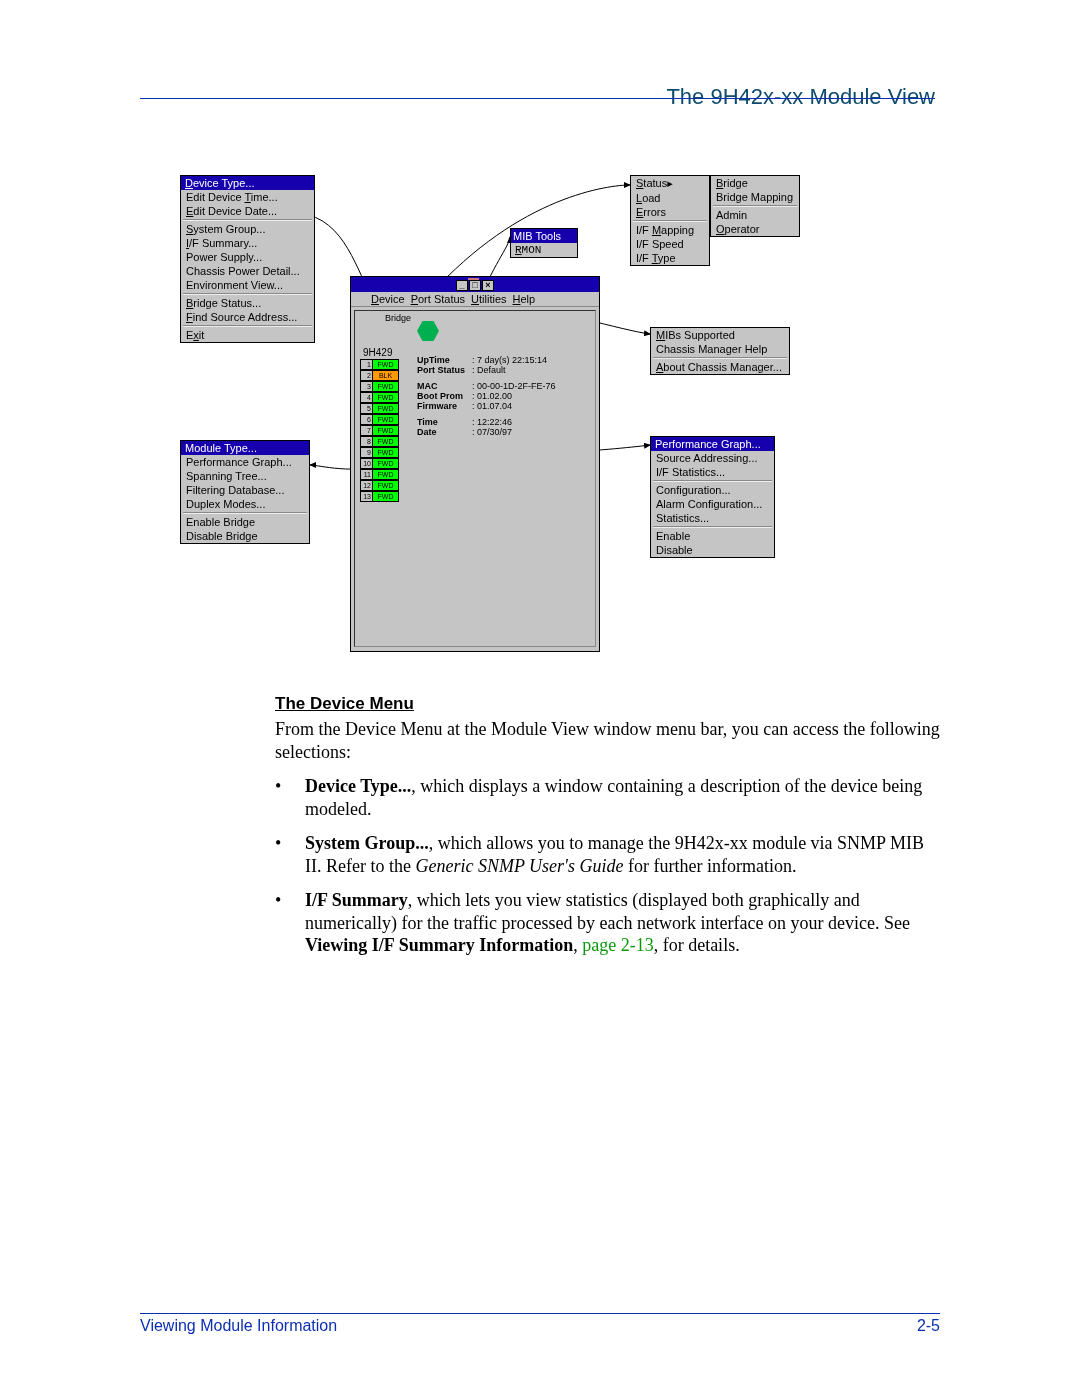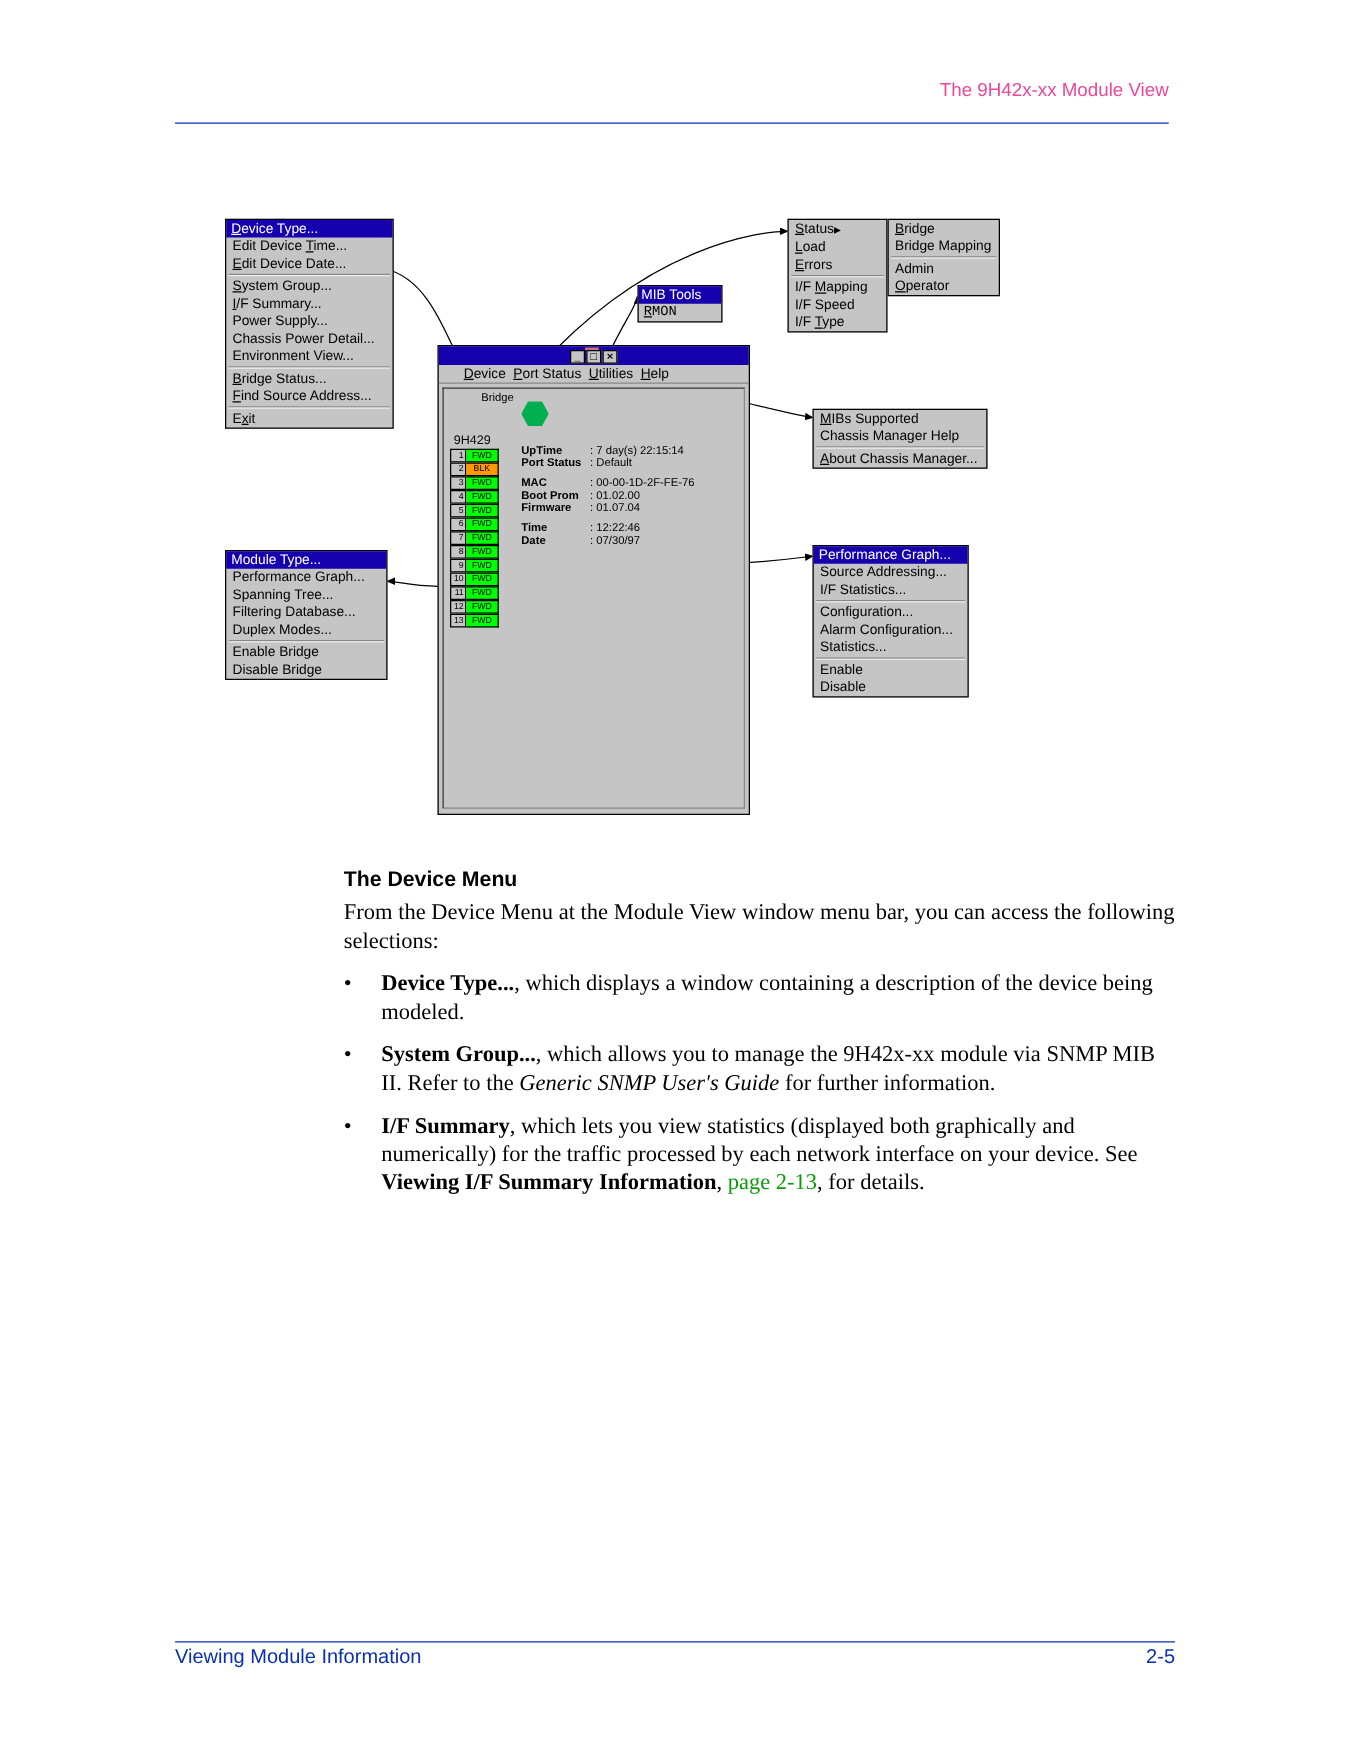--- a/index.html
+++ b/index.html
@@ -14,24 +14,24 @@
     position: relative;
   }
   .page {
     position: relative;
     width: 1080px;
     height: 1397px;
     padding: 80px 140px 60px 170px;
   }
   .header-right {
     position: absolute;
-    top: 64px;
+    top: 84px;
     right: 145px;
-    color: #ec4899;
-    font-size: 15px;
+    color: #0c4a6e;
+    font-size: 22px;
     font-family: Arial, Helvetica, sans-serif;
   }
   .header-rule {
     position: absolute;
     top: 98px;
     left: 140px;
     right: 145px;
     border-top: 1px solid #0b2fb2;
   }
   .figure-area {
@@ -175,20 +175,21 @@
     white-space: nowrap;
   }
 
   .section-title {
     font-family: Arial, Helvetica, sans-serif;
     font-weight: bold;
     font-size: 17px;
     margin-top: 42px;
     margin-bottom: 4px;
     margin-left: 105px;
+    text-decoration: underline;
   }
   .body-text {
     font-size: 18px;
     line-height: 1.25;
     margin-left: 105px;
     margin-top: 2px;
   }
   .bullets {
     margin-left: 105px;
     margin-top: 10px;

